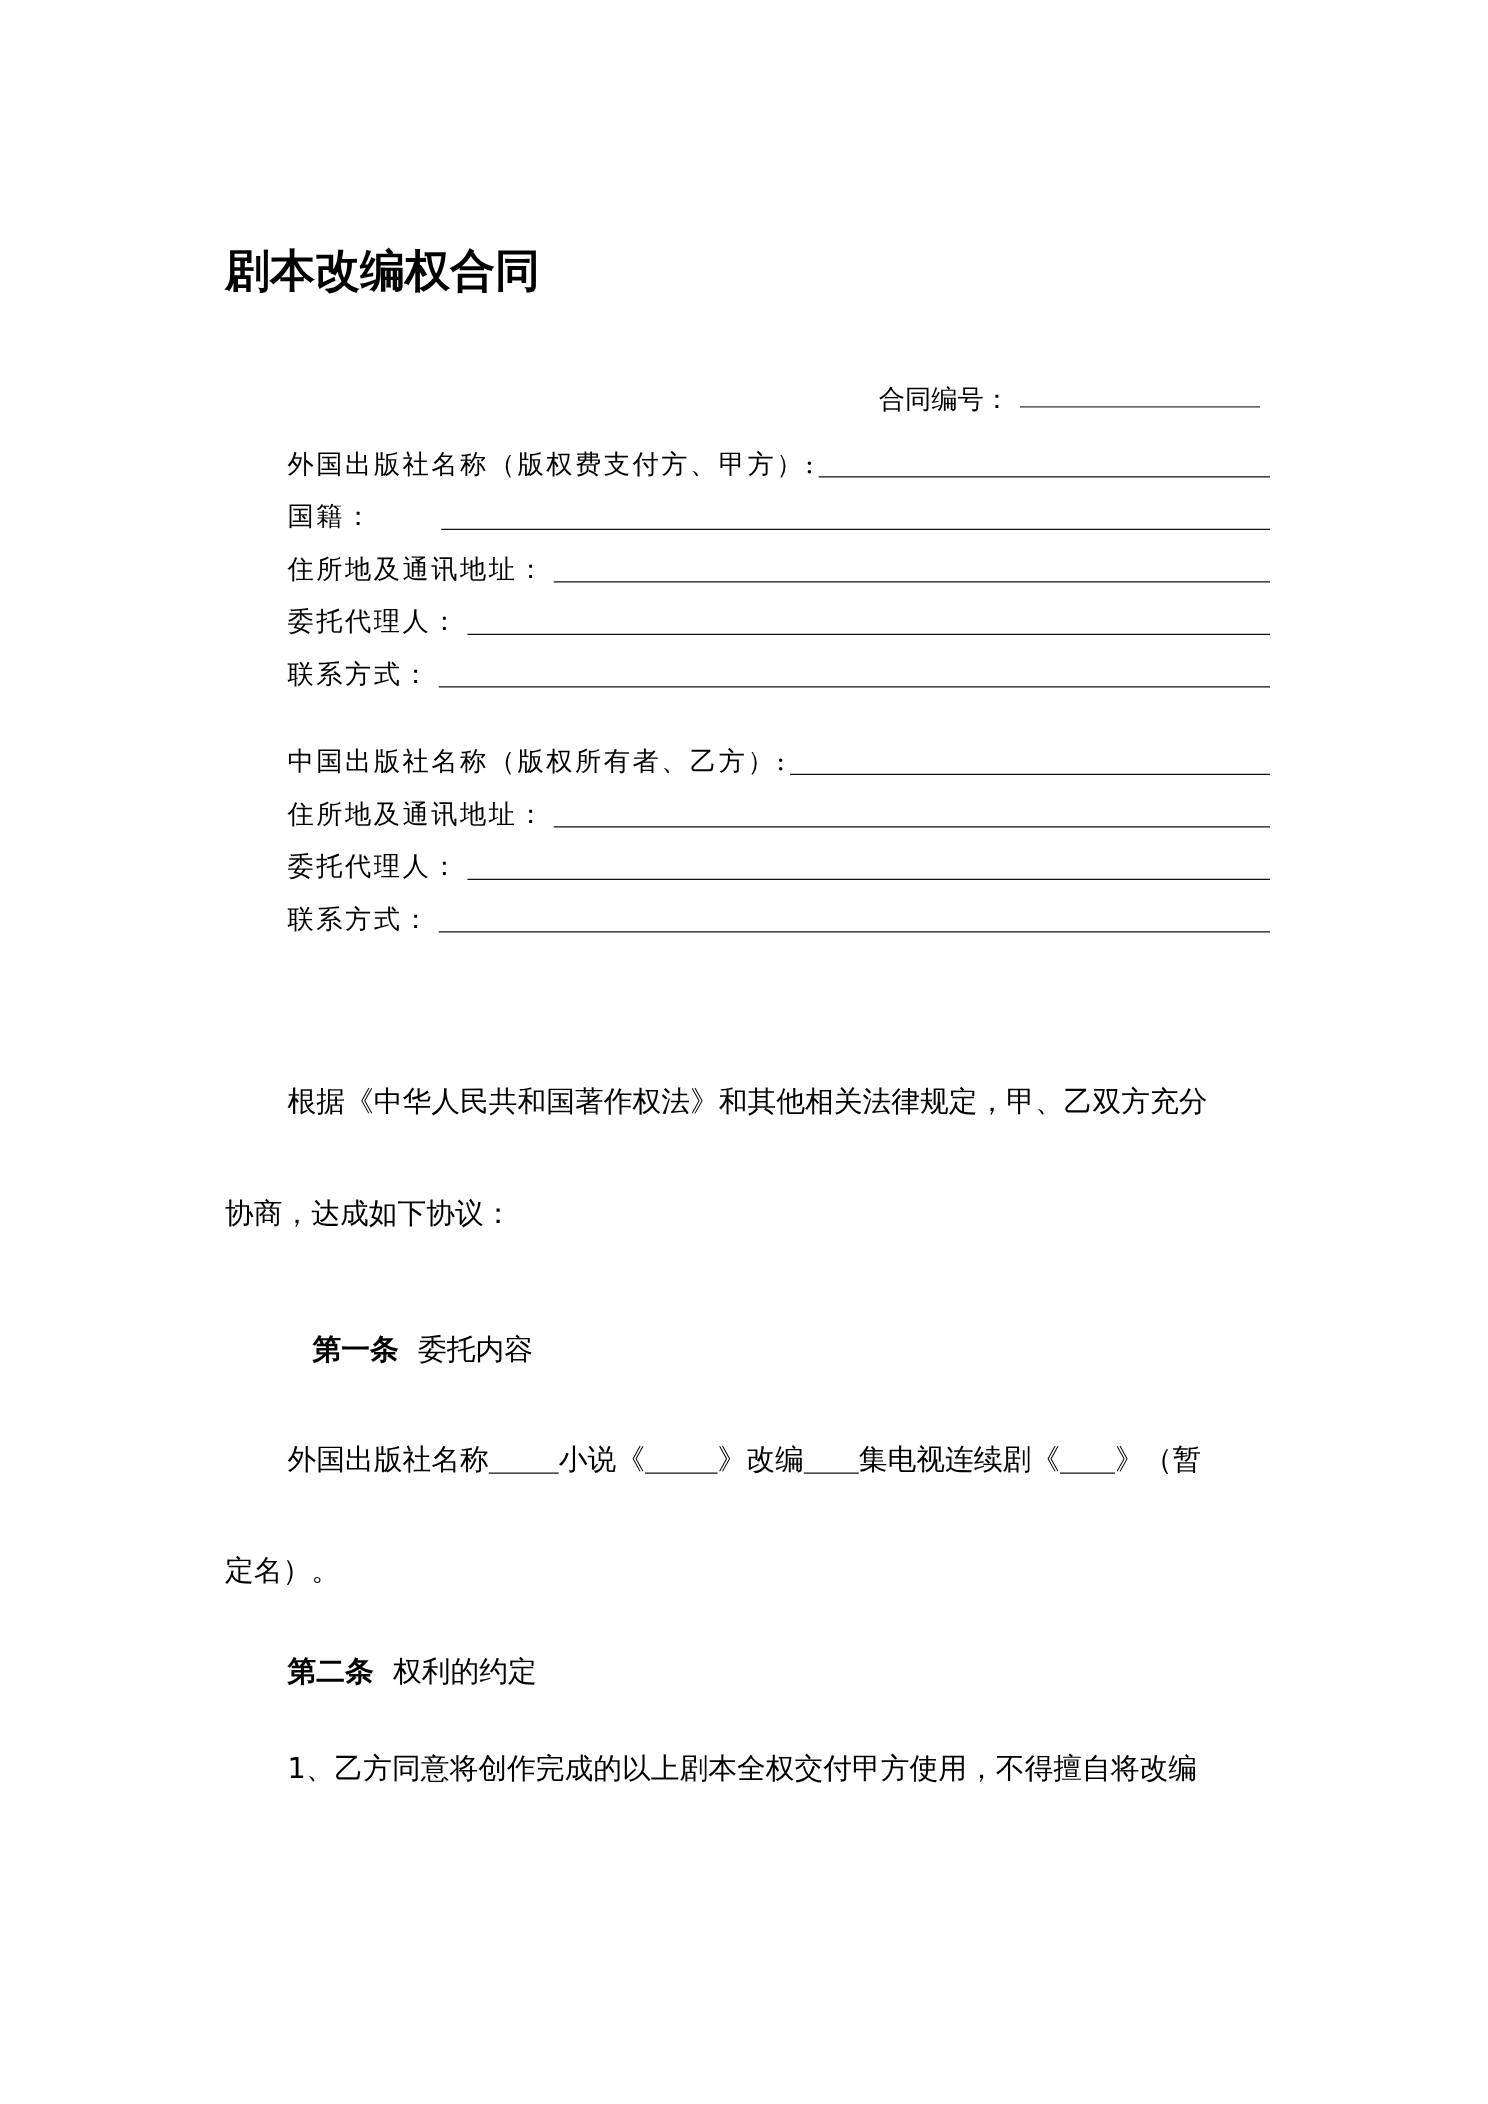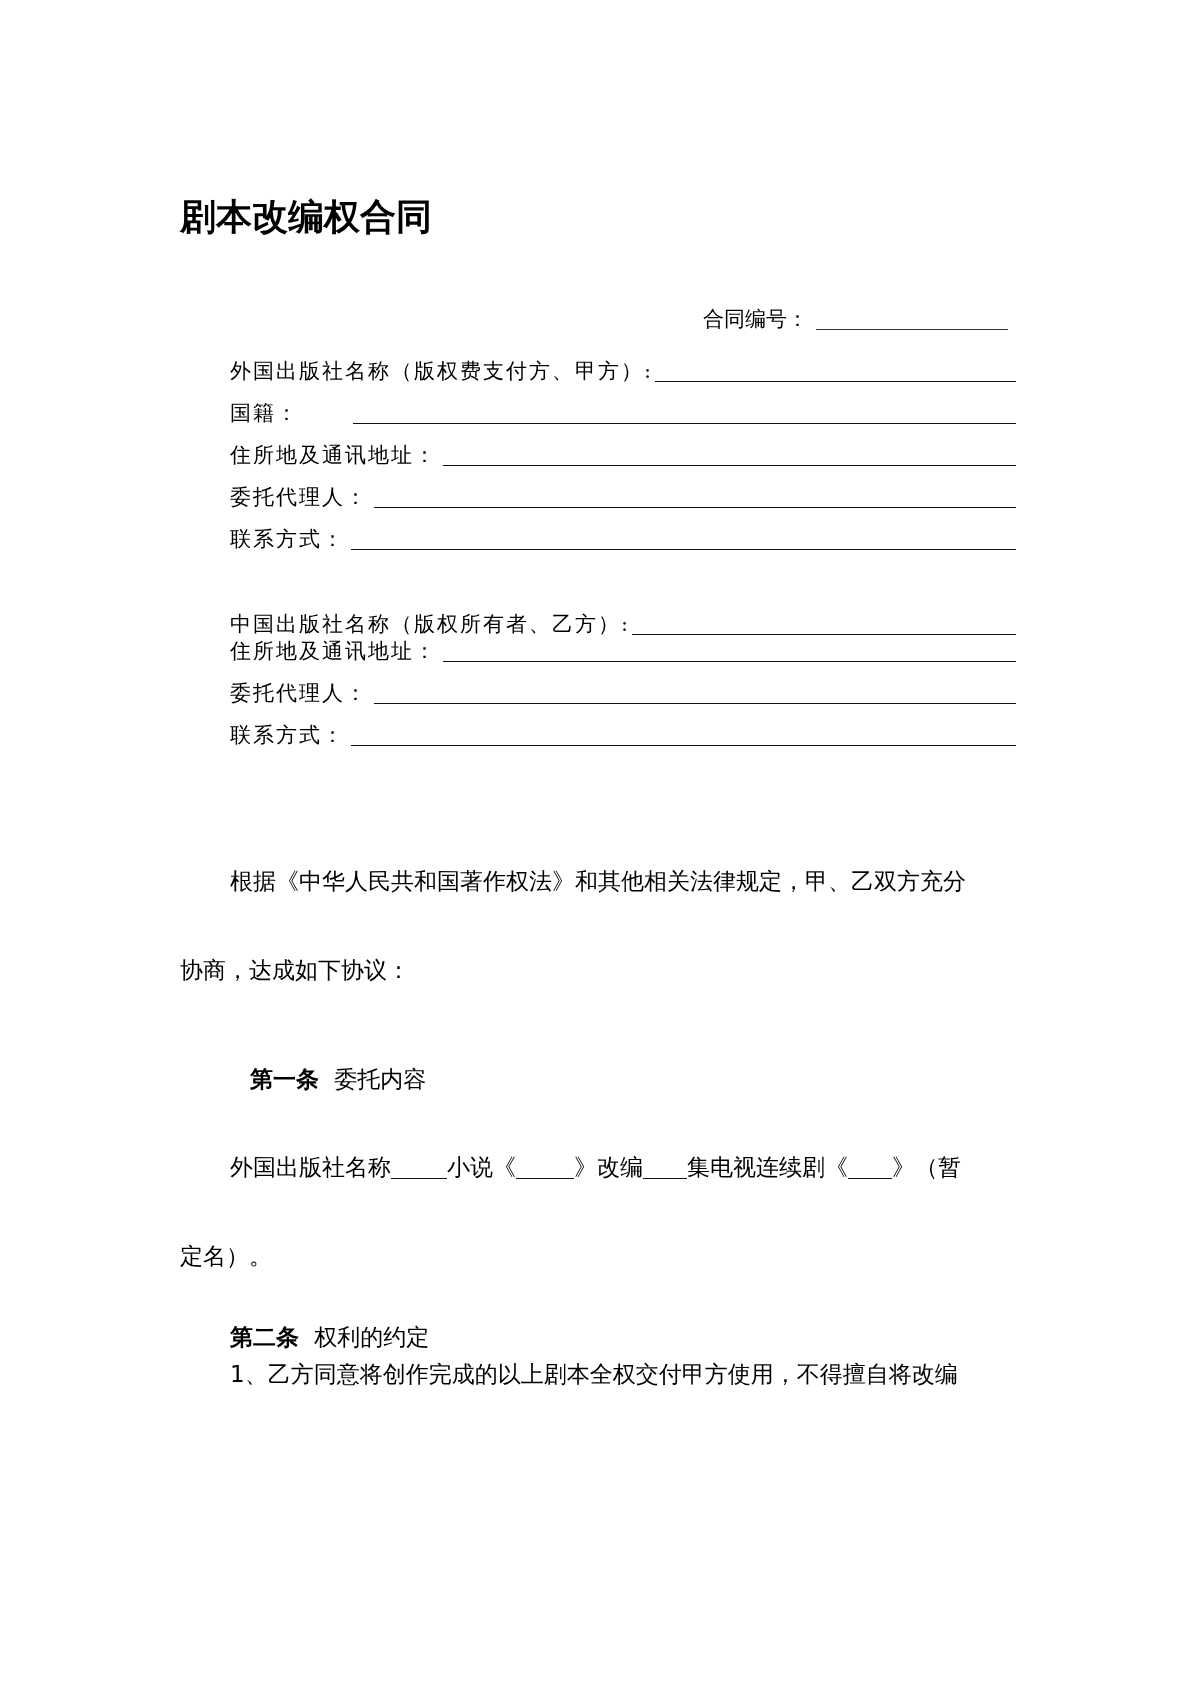--- a/index.html
+++ b/index.html
@@ -1,21 +1,21 @@
 <!DOCTYPE html>
 <html><head>
 <meta charset="utf-8">
 <style>
   html, body { margin: 0; padding: 0; background: #ffffff; }
   body { width: 1190px; height: 1683px; position: relative; overflow: hidden; color: #000; }
   .page { position: absolute; left: 0; top: 0; width: 1190px; height: 1683px; background: #fff; }
   .title { position: absolute; left: 180px; top: 193px; font-family: "DejaVu Sans", sans-serif; font-weight: bold; font-size: 36px; letter-spacing: 0px; }
   .serif { font-family: "DejaVu Serif", "Liberation Serif", serif; }
   .sans { font-family: "DejaVu Sans", "Liberation Sans", sans-serif; }
-  .contract-no { position: absolute; left: 703px; top: 305px; font-size: 21px; display: flex; align-items: center; }
+  .contract-no { position: absolute; left: 703px; top: 305px; font-size: 21px; display: flex; align-items: flex-start; }
   .contract-no .line { display: inline-block; width: 192px; border-bottom: 1px solid #333; height: 20px; margin-left: 8px; }
   .field { position: absolute; left: 230px; font-size: 21px; display: flex; align-items: flex-end; width: 786px; letter-spacing: 2px; }
   .field .lbl { white-space: nowrap; }
   .field .fill { flex: 1; border-bottom: 1.5px solid #111; height: 20px; margin-left: 6px; margin-bottom: 3px; }
   .para { position: absolute; font-size: 23px; white-space: nowrap; }
   .bold { font-weight: bold; }
   .blank { display: inline-block; border-bottom: 1.5px solid #111; height: 22px; vertical-align: bottom; margin-bottom: 4px; }
 </style>
 </head>
 <body>
@@ -43,21 +43,21 @@
   </div>
   <div class="field serif" style="top:483px;">
     <span class="lbl">委托代理人：</span>
     <span class="fill"></span>
   </div>
   <div class="field serif" style="top:525px;">
     <span class="lbl">联系方式：</span>
     <span class="fill"></span>
   </div>
 
-  <div class="field serif" style="top:610px;justify-content:center;">
+  <div class="field serif" style="top:595px;justify-content:center;">
     <span class="lbl">中国出版社名称（版权所有者、乙方）:</span>
     <span class="fill" style="margin-left:2px;"></span>
   </div>
   <div class="field serif" style="top:637px;">
     <span class="lbl">住所地及通讯地址：</span>
     <span class="fill"></span>
   </div>
   <div class="field serif" style="top:679px;">
     <span class="lbl">委托代理人：</span>
     <span class="fill"></span>
@@ -76,15 +76,15 @@
   </div>
   <div class="para sans" style="left:230px; top:1152px;">
     <span>外国出版社名称</span><span class="blank" style="width:56px;"></span><span>小说《</span><span class="blank" style="width:58px;"></span><span>》改编</span><span class="blank" style="width:44px;"></span><span>集电视连续剧《</span><span class="blank" style="width:44px;"></span><span>》（暂</span>
   </div>
   <div class="para sans" style="left:180px; top:1241px;">定名）。</div>
 
   <div class="para sans" style="left:230px; top:1322px;">
     <span class="bold">第二条</span>
     <span style="margin-left:8px;">权利的约定</span>
   </div>
-  <div class="para sans" style="left:230px; top:1359px;">1、乙方同意将创作完成的以上剧本全权交付甲方使用，不得擅自将改编</div>
+  <div class="para sans" style="left:230px; top:1399px;">1、乙方同意将创作完成的以上剧本全权交付甲方使用，不得擅自将改编</div>
 
 </div>
 
 </body></html>

